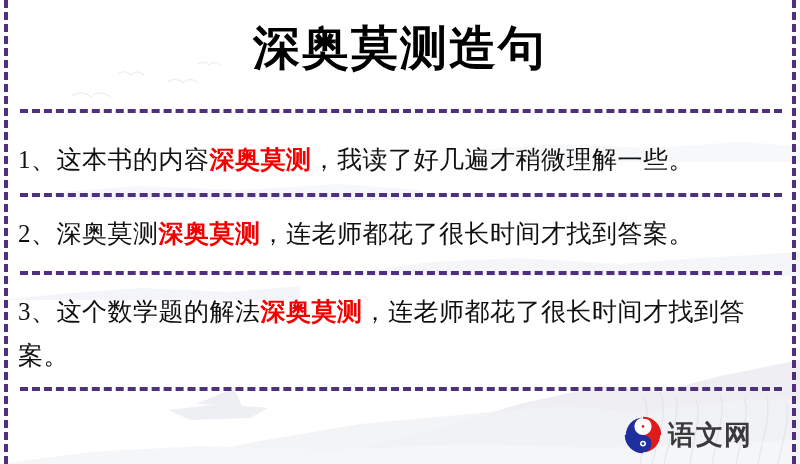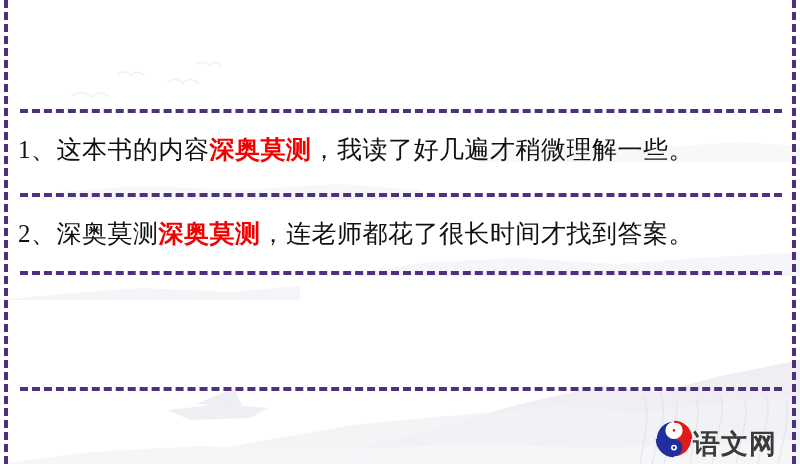--- a/index.html
+++ b/index.html
@@ -80,33 +80,34 @@
     font-size: 25px;
     font-weight: 400;
     color: #111111;
     line-height: 44px;
     letter-spacing: 0.5px;
   }
   .sentence .kw {
     color: #f30000;
     font-weight: 700;
   }
-  .s-1 { top: 128px; }
+  .s-1 { top: 138px; }
   .s-2 { top: 212px; }
   .s-3 { top: 290px; }
 
   
   .logo {
     position: absolute;
-    left: 655px;
+    left: 624px;
     top: 412px;
     width: 140px;
     height: 46px;
     display: flex;
-    align-items: flex-end;
+    align-items: center;
+    gap: 6px;
   }
   .logo-mark {
     width: 38px;
     height: 38px;
     flex: 0 0 38px;
   }
   .logo-text {
     font-family: "Liberation Sans", "DejaVu Sans", sans-serif;
     font-size: 27px;
     font-weight: 700;
@@ -160,29 +161,33 @@
   </div>
 
   <div class="frame-rule left"></div>
   <div class="frame-rule right"></div>
 
   <div class="sep s1"></div>
   <div class="sep s2"></div>
   <div class="sep s3"></div>
   <div class="sep s4"></div>
 
+  <div class="title">深奥莫测造句</div>
 
   <div class="sentence s-1">
     <span>1、</span><span>这本书的内容</span><span class="kw">深奥莫测</span><span>，我读了好几遍才稍微理解一些。</span>
   </div>
 
   <div class="sentence s-2">
     <span>2、</span><span>深奥莫测</span><span class="kw">深奥莫测</span><span>，连老师都花了很长时间才找到答案。</span>
   </div>
 
+  <div class="sentence s-3">
+    <span>3、</span><span>这个数学题的解法</span><span class="kw">深奥莫测</span><span>，连老师都花了很长时间才找到答案。</span>
+  </div>
 
   <div class="logo">
     <span class="logo-mark">
       <svg viewBox="0 0 64 64" xmlns="http://www.w3.org/2000/svg">
         <circle cx="32" cy="32" r="29" fill="#ffffff"></circle>
         <path d="M32 3 a29 29 0 0 1 0 58 a14.5 14.5 0 0 1 0 -29 a14.5 14.5 0 0 0 0 -29 Z" fill="#e01b1b"></path>
         <path d="M32 61 a29 29 0 0 1 0 -58 a14.5 14.5 0 0 0 0 29 a14.5 14.5 0 0 1 0 29 Z" fill="#1f2f9e"></path>
         <circle cx="32" cy="17.5" r="5" fill="#ffffff"></circle>
         <circle cx="32" cy="46.5" r="5" fill="#ffffff"></circle>
         <circle cx="32" cy="17.5" r="2.2" fill="#e01b1b"></circle>

